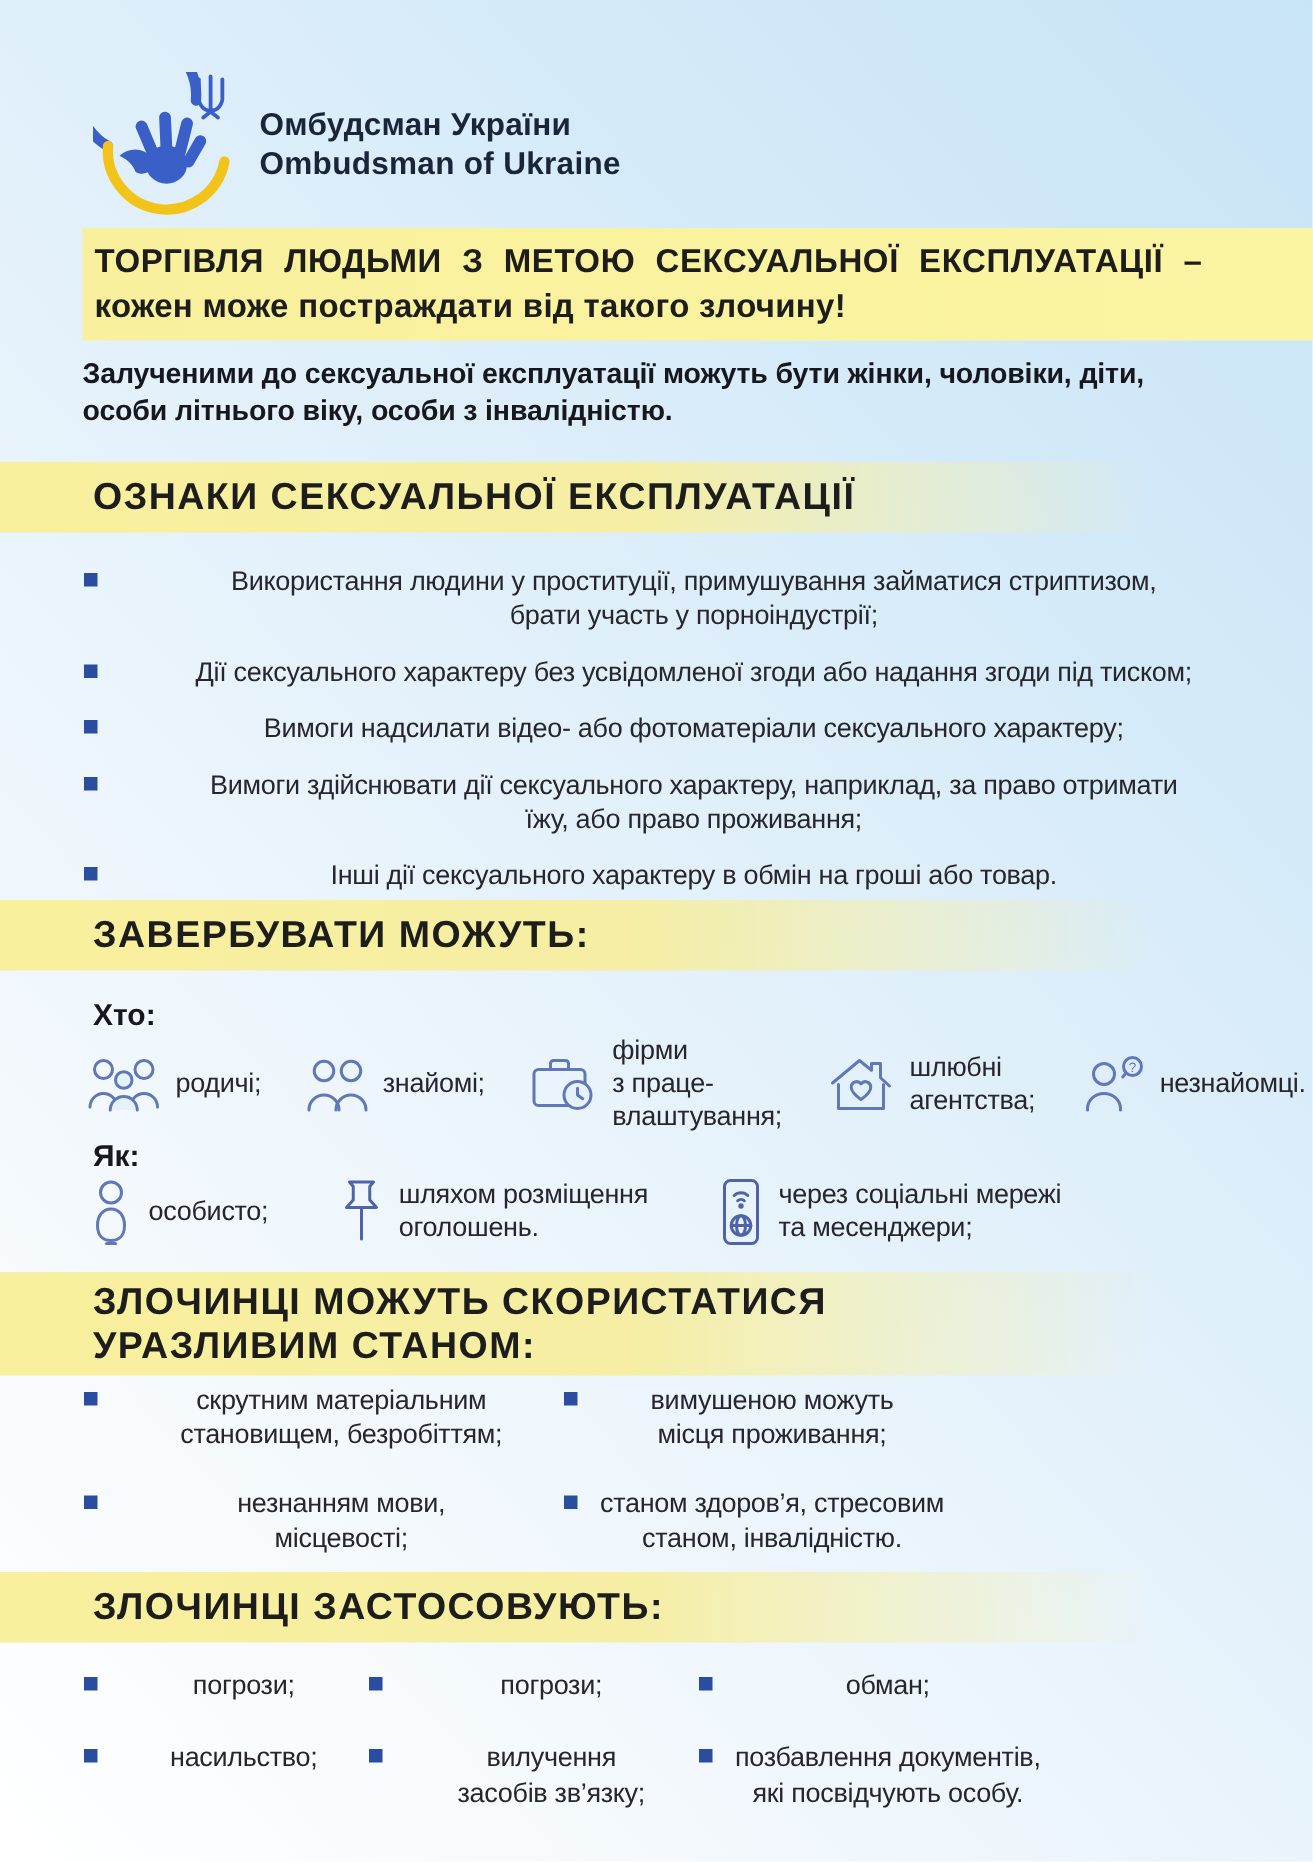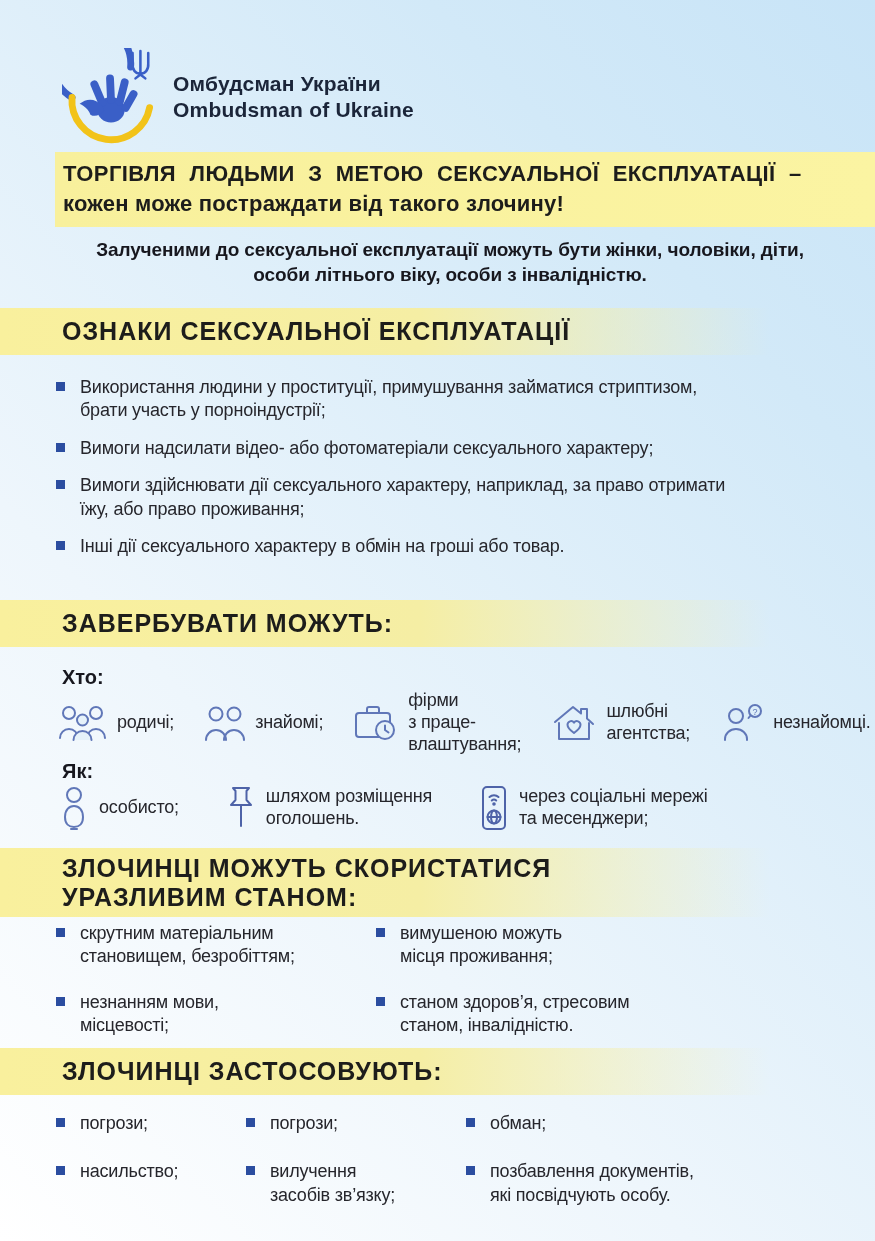--- a/index.html
+++ b/index.html
@@ -19,39 +19,39 @@
     position:absolute;top:152px;left:55px;right:0;
     background:linear-gradient(90deg,#f8f09c 0%,#fbf4a2 100%);
     padding:9px 12px 10px 8px;box-sizing:border-box;
   }
   .banner .l1{font-size:22px;font-weight:bold;color:#1d1d1b;letter-spacing:.4px;word-spacing:7px;white-space:nowrap;}
   .banner .l2{font-size:22px;font-weight:bold;color:#1d1d1b;margin-top:4px;letter-spacing:.2px;}
   
   .intro{
     position:absolute;top:238px;left:55px;right:30px;
     font-size:19px;font-weight:bold;color:#17171e;
-    line-height:1.3;white-space:pre-line;letter-spacing:-0.1px;text-align:center;
+    line-height:1.3;white-space:pre-line;letter-spacing:-0.1px;
   }
   
   .band{
     position:absolute;left:0;right:0;
     background:linear-gradient(90deg,#f9f09d 0%,#f5eea4 48%,rgba(245,238,164,0) 88%);
     padding:9px 0 9px 62px;box-sizing:border-box;
   }
   .band .bt{font-size:25px;font-weight:bold;color:#1d1d1b;letter-spacing:1px;line-height:1.14;}
   .band-signs{top:308px;}
   .band-recruit{top:600px;}
   .band-vuln{top:848px;padding-top:6px;padding-bottom:6px;}
   .band-methods{top:1048px;}
   
   ul.bullets{list-style:none;margin:0;padding:0;}
   ul.bullets li{
     position:relative;padding-left:25px;margin-bottom:14px;
     font-size:18px;line-height:1.3;color:#26262c;
-    letter-spacing:-0.2px;white-space:pre-line;
+    letter-spacing:-0.2px;white-space:pre-line;text-align:center;
   }
   ul.bullets li::before{
     content:"";position:absolute;left:1px;top:6px;width:9px;height:9px;background:#2b4da0;
   }
   .list-signs{position:absolute;top:376px;left:55px;right:30px;}
   .list-signs li{margin-bottom:15px;}
   
   .group-label{position:absolute;left:62px;font-size:20px;font-weight:bold;color:#17171e;}
   .who-label{top:666px;text-align:right;}
   .yak-label{top:760px;}
@@ -119,20 +119,21 @@
 
   <div class="intro">Залученими до сексуальної експлуатації можуть бути жінки, чоловіки, діти,
 особи літнього віку, особи з інвалідністю.</div>
 
   <div class="band band-signs">
     <div class="bt">ОЗНАКИ СЕКСУАЛЬНОЇ ЕКСПЛУАТАЦІЇ</div>
   </div>
   <ul class="bullets list-signs">
     <li>Використання людини у проституції, примушування займатися стриптизом,
 брати участь у порноіндустрії;</li>
+    <li>Дії сексуального характеру без усвідомленої згоди або надання згоди під тиском;</li>
     <li>Вимоги надсилати відео- або фотоматеріали сексуального характеру;</li>
     <li>Вимоги здійснювати дії сексуального характеру, наприклад, за право отримати
 їжу, або право проживання;</li>
     <li>Інші дії сексуального характеру в обмін на гроші або товар.</li>
   </ul>
 
   <div class="band band-recruit">
     <div class="bt">ЗАВЕРБУВАТИ МОЖУТЬ:</div>
   </div>
 

